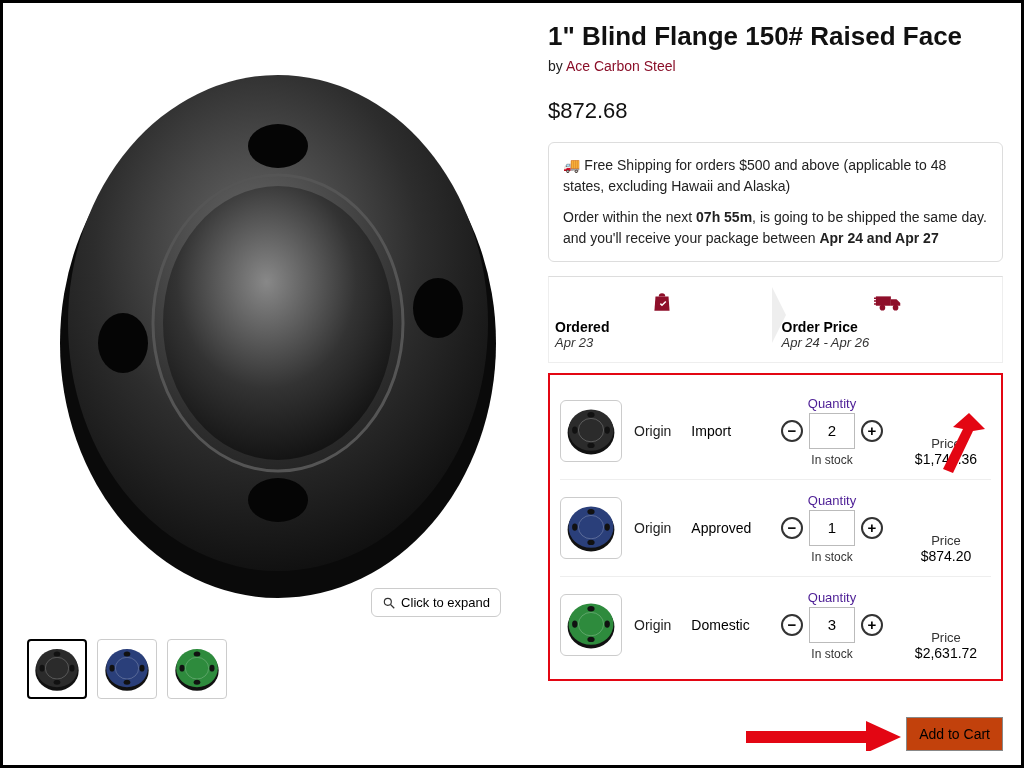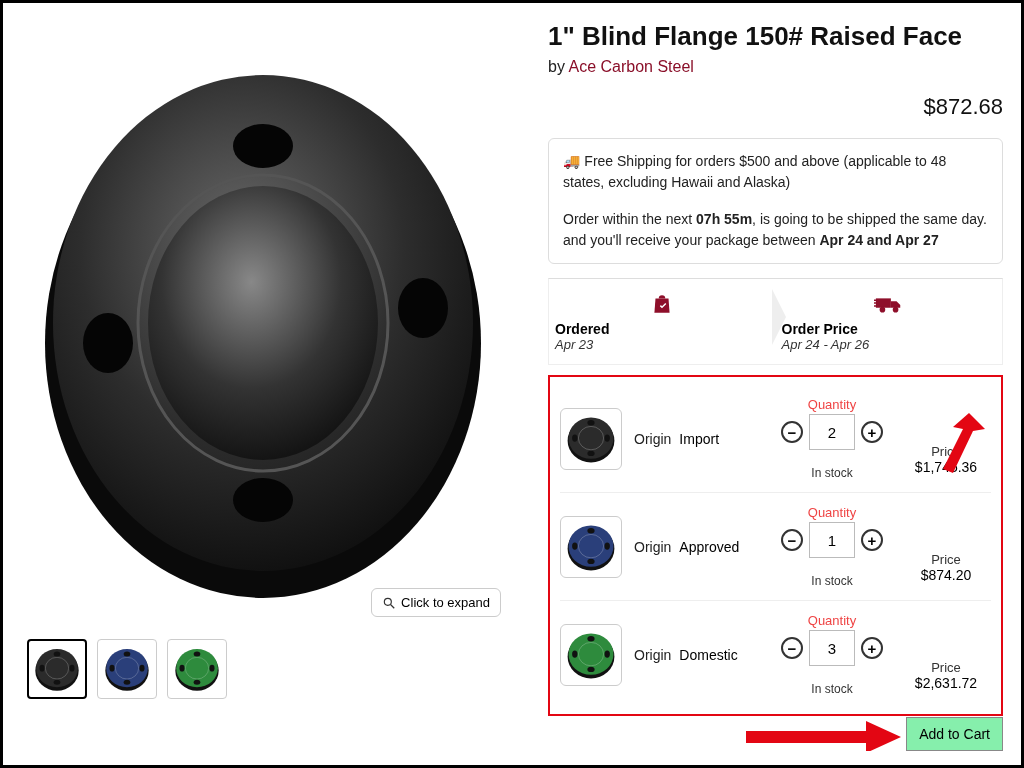--- a/index.html
+++ b/index.html
@@ -22,21 +22,21 @@
     width: 535px;
     position: relative;
     padding: 10px;
   }
   .product-image-main {
     width: 500px;
     height: 620px;
     position: relative;
     display: flex;
     align-items: center;
-    justify-content: center;
+    justify-content: flex-end;
   }
   .click-expand {
     position: absolute;
     bottom: 16px;
     right: 12px;
     background: #fff;
     border: 1px solid #ccc;
     border-radius: 6px;
     padding: 6px 10px;
     font-size: 13px;
@@ -67,30 +67,29 @@
     position: relative;
   }
   .title {
     font-size: 26px;
     font-weight: 600;
     color: #111;
     margin-bottom: 6px;
   }
   .vendor {
     color: #222;
-    font-size: 16px;
-    margin-bottom: 18px;
+    font-size: 14px;
+    margin-bottom: 24px;
   }
   .vendor a { color: #8a0f29; text-decoration: none; }
   .price {
     font-size: 22px;
     font-weight: 500;
     color: #111;
     margin-bottom: 18px;
-    text-align: right;
   }
   .shipbox {
     border: 1px solid #ddd;
     border-radius: 6px;
     padding: 12px 14px;
     font-size: 14px;
     color: #222;
     line-height: 1.5;
   }
   .shipbox b { font-weight: 700; }
@@ -134,53 +133,53 @@
   .vimg {
     width: 62px;
     height: 62px;
     border: 1px solid #ccc;
     border-radius: 6px;
     display: flex;
     align-items: center;
     justify-content: center;
   }
   .vinfo {
-    display:flex; gap:8px;
+    display:flex; gap:20px;
     font-size: 14px;
     margin-left: 12px;
     min-width: 140px;
     text-align: center;
   }
   .vinfo .lbl { color: #222; }
   .qtyblock {
     margin-left: auto;
     text-align: center;
   }
-  .qlabel { font-size: 13px; color:#ef4444; margin-bottom:2px; }
+  .qlabel { font-size: 13px; color:#4c1d95; margin-bottom:2px; }
   .stepper { display:flex; align-items:center; gap:6px; }
   .qbtn {
     width:22px; height:22px; border-radius:50%;
     border:2px solid #333; background:#fff;
     display:flex; align-items:center; justify-content:center;
     font-size:15px; font-weight:700; cursor:pointer; line-height:1;
   }
   .qinput {
     width:46px; height:36px; border:1px solid #bbb;
     text-align:center; font-size:15px;
   }
-  .stock { font-size:12px; color:#333; margin-top:16px; }
+  .stock { font-size:12px; color:#333; margin-top:4px; }
   .priceblock {
     width:90px; text-align:center; margin-left:18px;margin-top:41px;
   }
   .plabel { font-size:13px; color:#333; }
   .pval { font-size:14px; font-weight:500; }
   .addtocart {
     position:absolute; right:18px; bottom:14px;
     padding:8px 12px; border:1px solid #888;
-    background:#86efac; font-size:14px; cursor:pointer;
+    background:#c2410c; font-size:14px; cursor:pointer;
   }
   
   .arrow1 {
     position:absolute;
     width:56px; height:60px;
     right:36px; top:410px;
     pointer-events:none;
   }
   .arrow2 {
     position:absolute;
@@ -270,21 +269,21 @@
   </div>
 
   <div class="right">
     <h1 class="title">1" Blind Flange 150# Raised Face</h1>
     <div class="vendor">
       <span>by </span><a href="#">Ace Carbon Steel</a>
     </div>
     <div class="price">$872.68</div>
 
     <div class="shipbox">
-      <div style="margin-bottom:16px;">
+      <div style="margin-bottom:10px;">
         <span>🚚 </span><span>Free Shipping for orders $500 and above (applicable to 48 states, excluding Hawaii and Alaska)</span>
       </div>
       <div>
         <span>Order within the next </span><b>07h 55m</b><span>, is going to be shipped the same day. and you'll receive your package between </span><b>Apr 24 and Apr 27</b>
       </div>
     </div>
 
     <div class="timeline">
       <div class="tstep">
         <div class="ticon">

